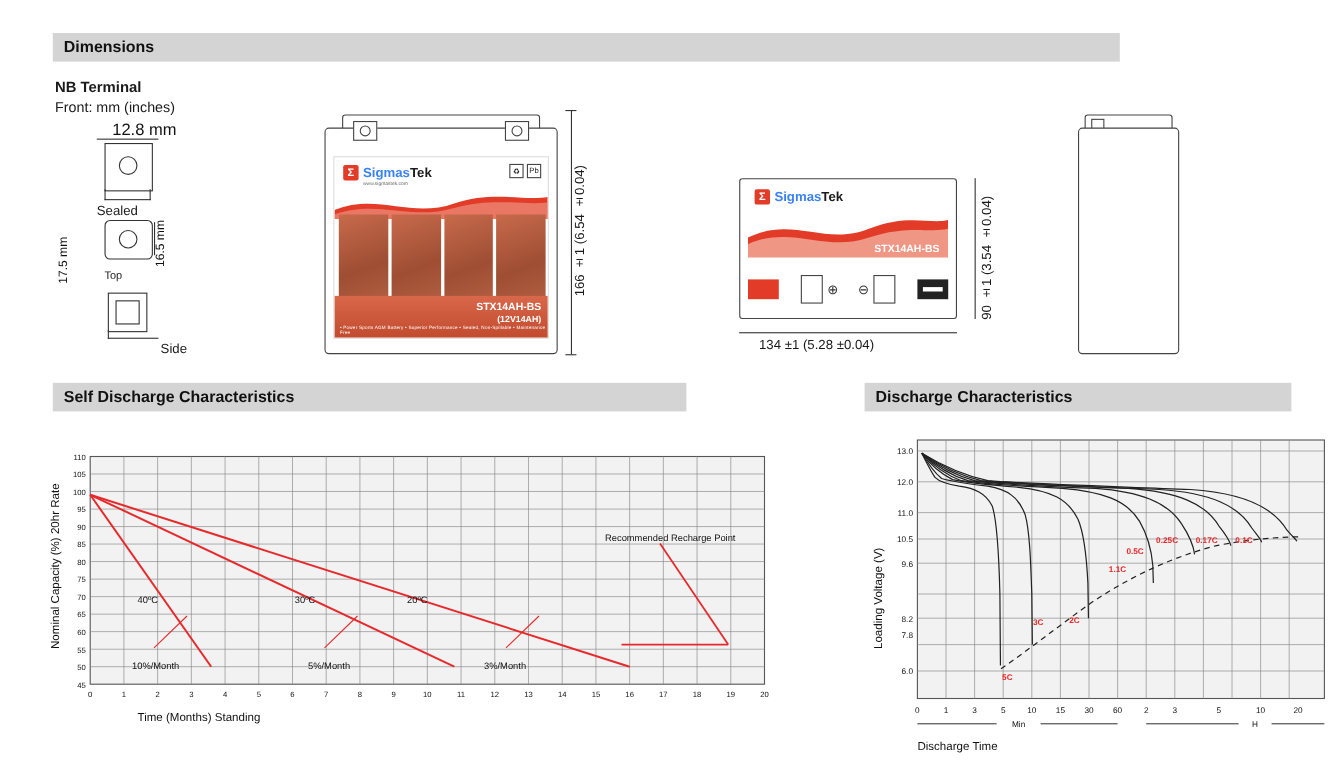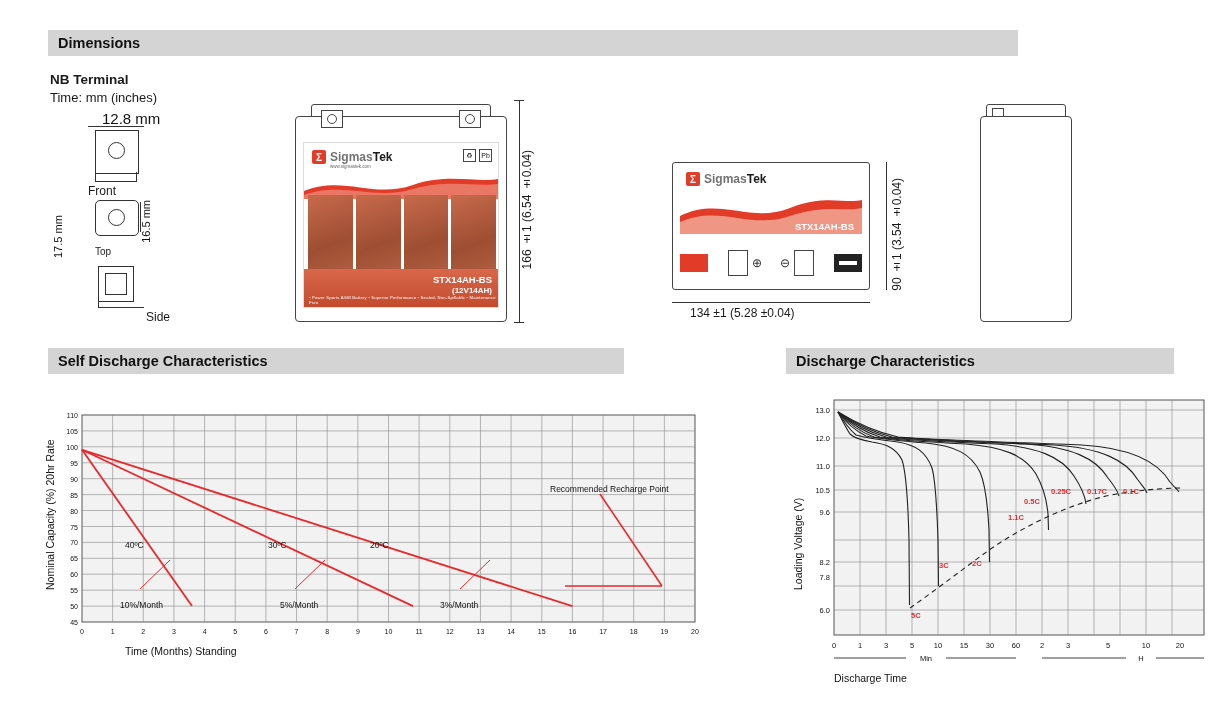--- a/index.html
+++ b/index.html
@@ -79,21 +79,21 @@
   .label-area {
     position:absolute; left:8px; top:42px; width:196px; height:166px;
     background:#fff; border:1px solid #ddd; box-sizing:border-box; overflow:hidden;
   }
   .brand-row { position:absolute; left:8px; top:7px; display:flex; align-items:center; gap:4px; }
   .brand-mark {
     width:14px; height:14px; background:#e23b28; color:#fff; font-size:10px; font-weight:bold;
     display:flex; align-items:center; justify-content:center; border-radius:2px;
   }
   .brand-name { font-size:12px; font-weight:bold; }
-  .brand-name em { font-style:normal; color:#737373; }
+  .brand-name em { font-style:normal; color:#3b82f6; }
   .brand-url { position:absolute; left:26px; top:21px; font-size:4.5px; color:#666; }
   .wave {
     position:absolute; left:0; top:30px; width:100%; height:26px;
   }
   .photo-strip {
     position:absolute; left:4px; top:52px; width:188px; height:80px;
     display:flex; gap:3px;
   }
   .photo-cell { flex:1; background:linear-gradient(160deg,#c86a4c,#9e4e33 60%,#b35f42); }
   .gradient-bottom {
@@ -143,29 +143,29 @@
   svg text { font-family:"Liberation Sans", sans-serif; }
 </style>
 </head>
 <body>
 
 <div class="section-bar" id="dimensions-bar">
   <span>Dimensions</span>
 </div>
 
 <div class="abs" id="nb-terminal-title">NB Terminal</div>
-<div class="abs" id="unit-label">Time: mm (inches)</div>
+<div class="abs" id="unit-label">Front: mm (inches)</div>
 
 <div class="abs dim-text" id="dim-12-8">12.8 mm</div>
 <div class="abs hline" id="dim-12-8-line"></div>
 
 <div class="abs" id="front-box"></div>
 <div class="abs" id="front-circle"></div>
 <div class="abs" id="front-stem"></div>
-<div class="abs" id="front-label">Front</div>
+<div class="abs" id="front-label">Sealed</div>
 
 <div class="abs" id="top-box"></div>
 <div class="abs" id="top-circle"></div>
 <div class="abs" id="top-label">Top</div>
 <div class="abs vline" id="dim-16-5-line"></div>
 <div class="abs dim-text vtext" id="dim-16-5">16.5 mm</div>
 
 <div class="abs" id="side-box"></div>
 <div class="abs" id="side-inner"></div>
 <div class="abs" id="side-tail"></div>

